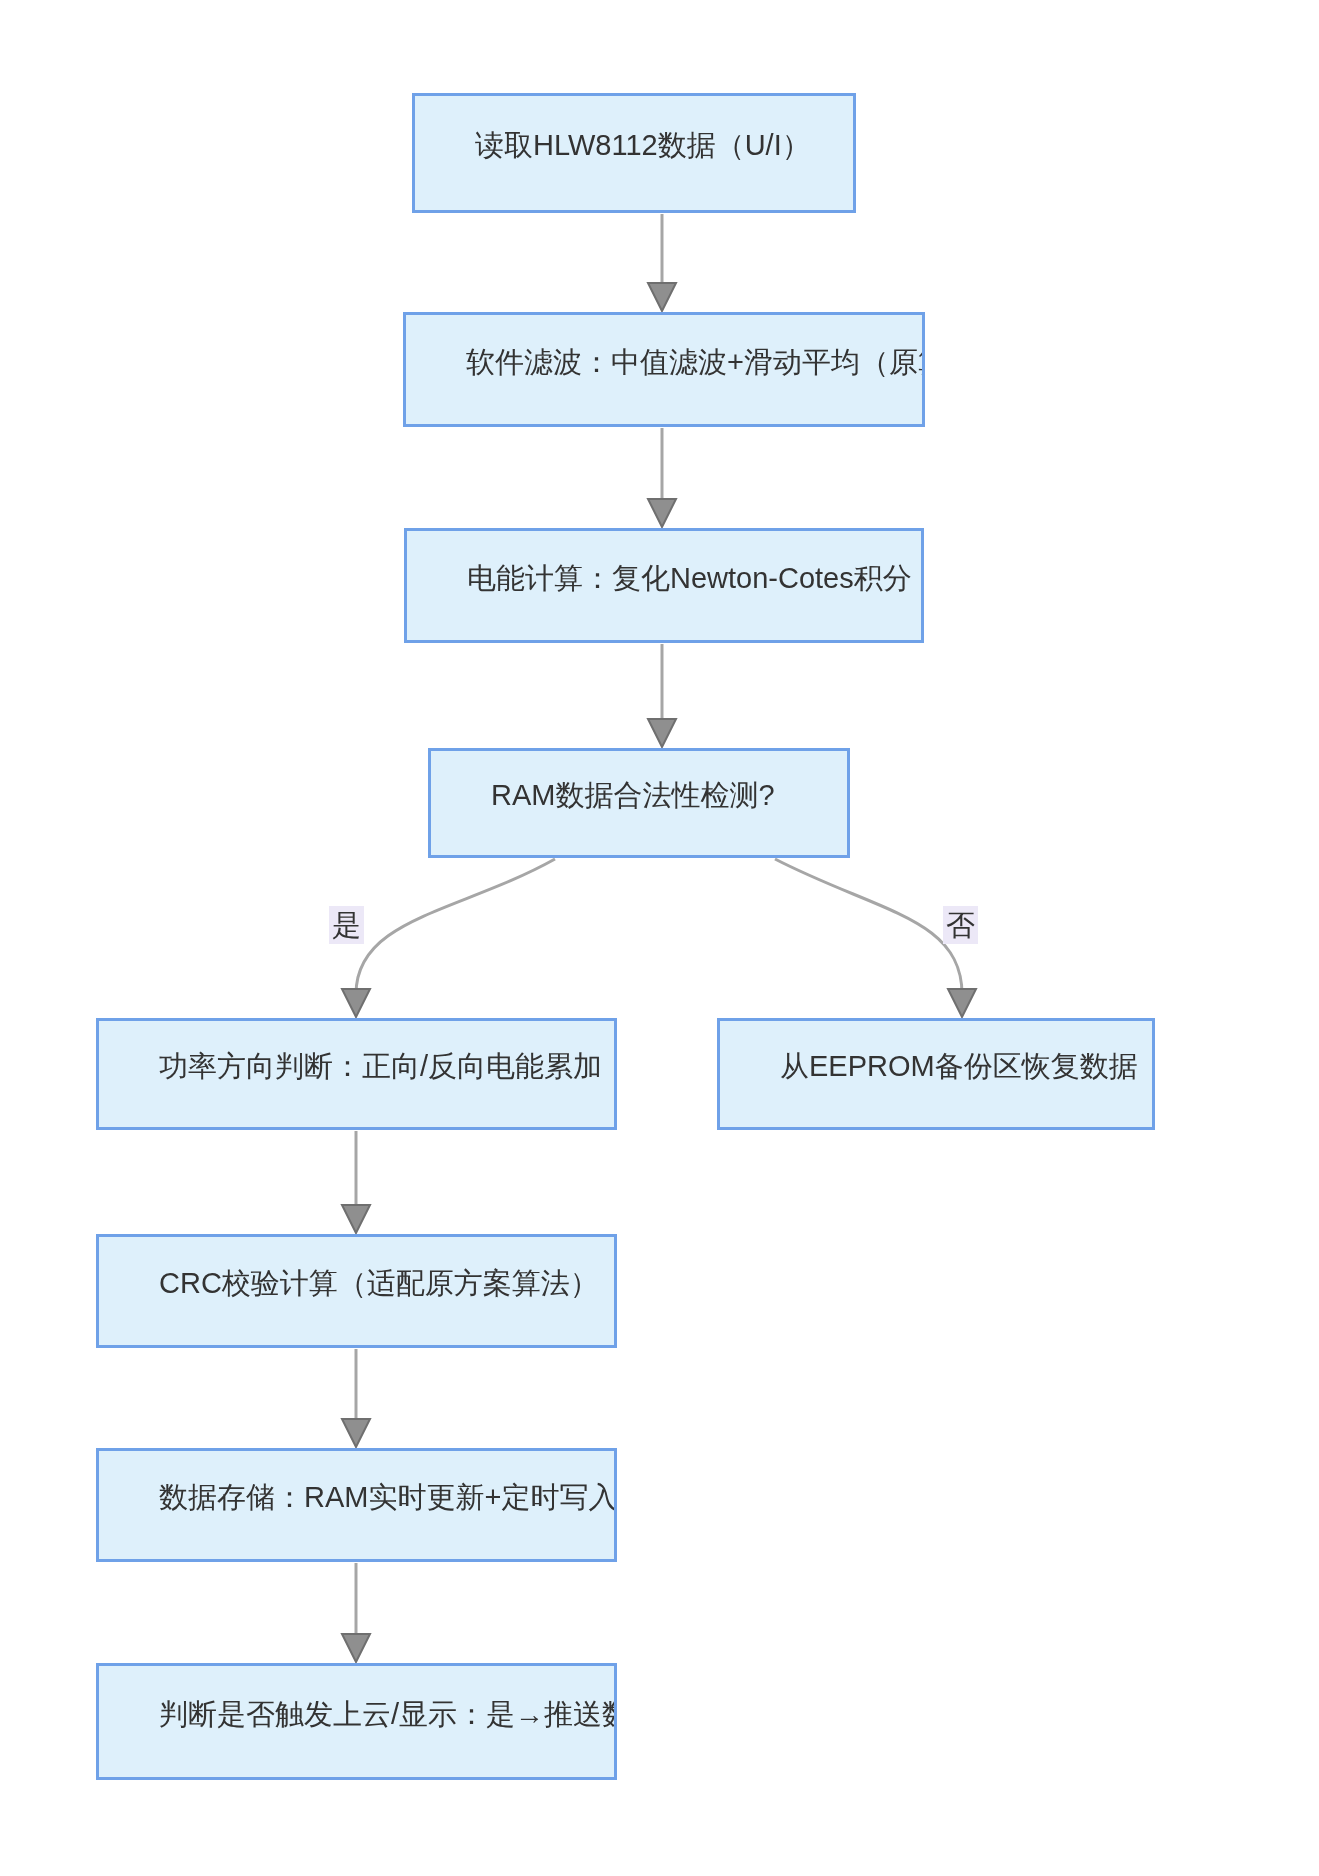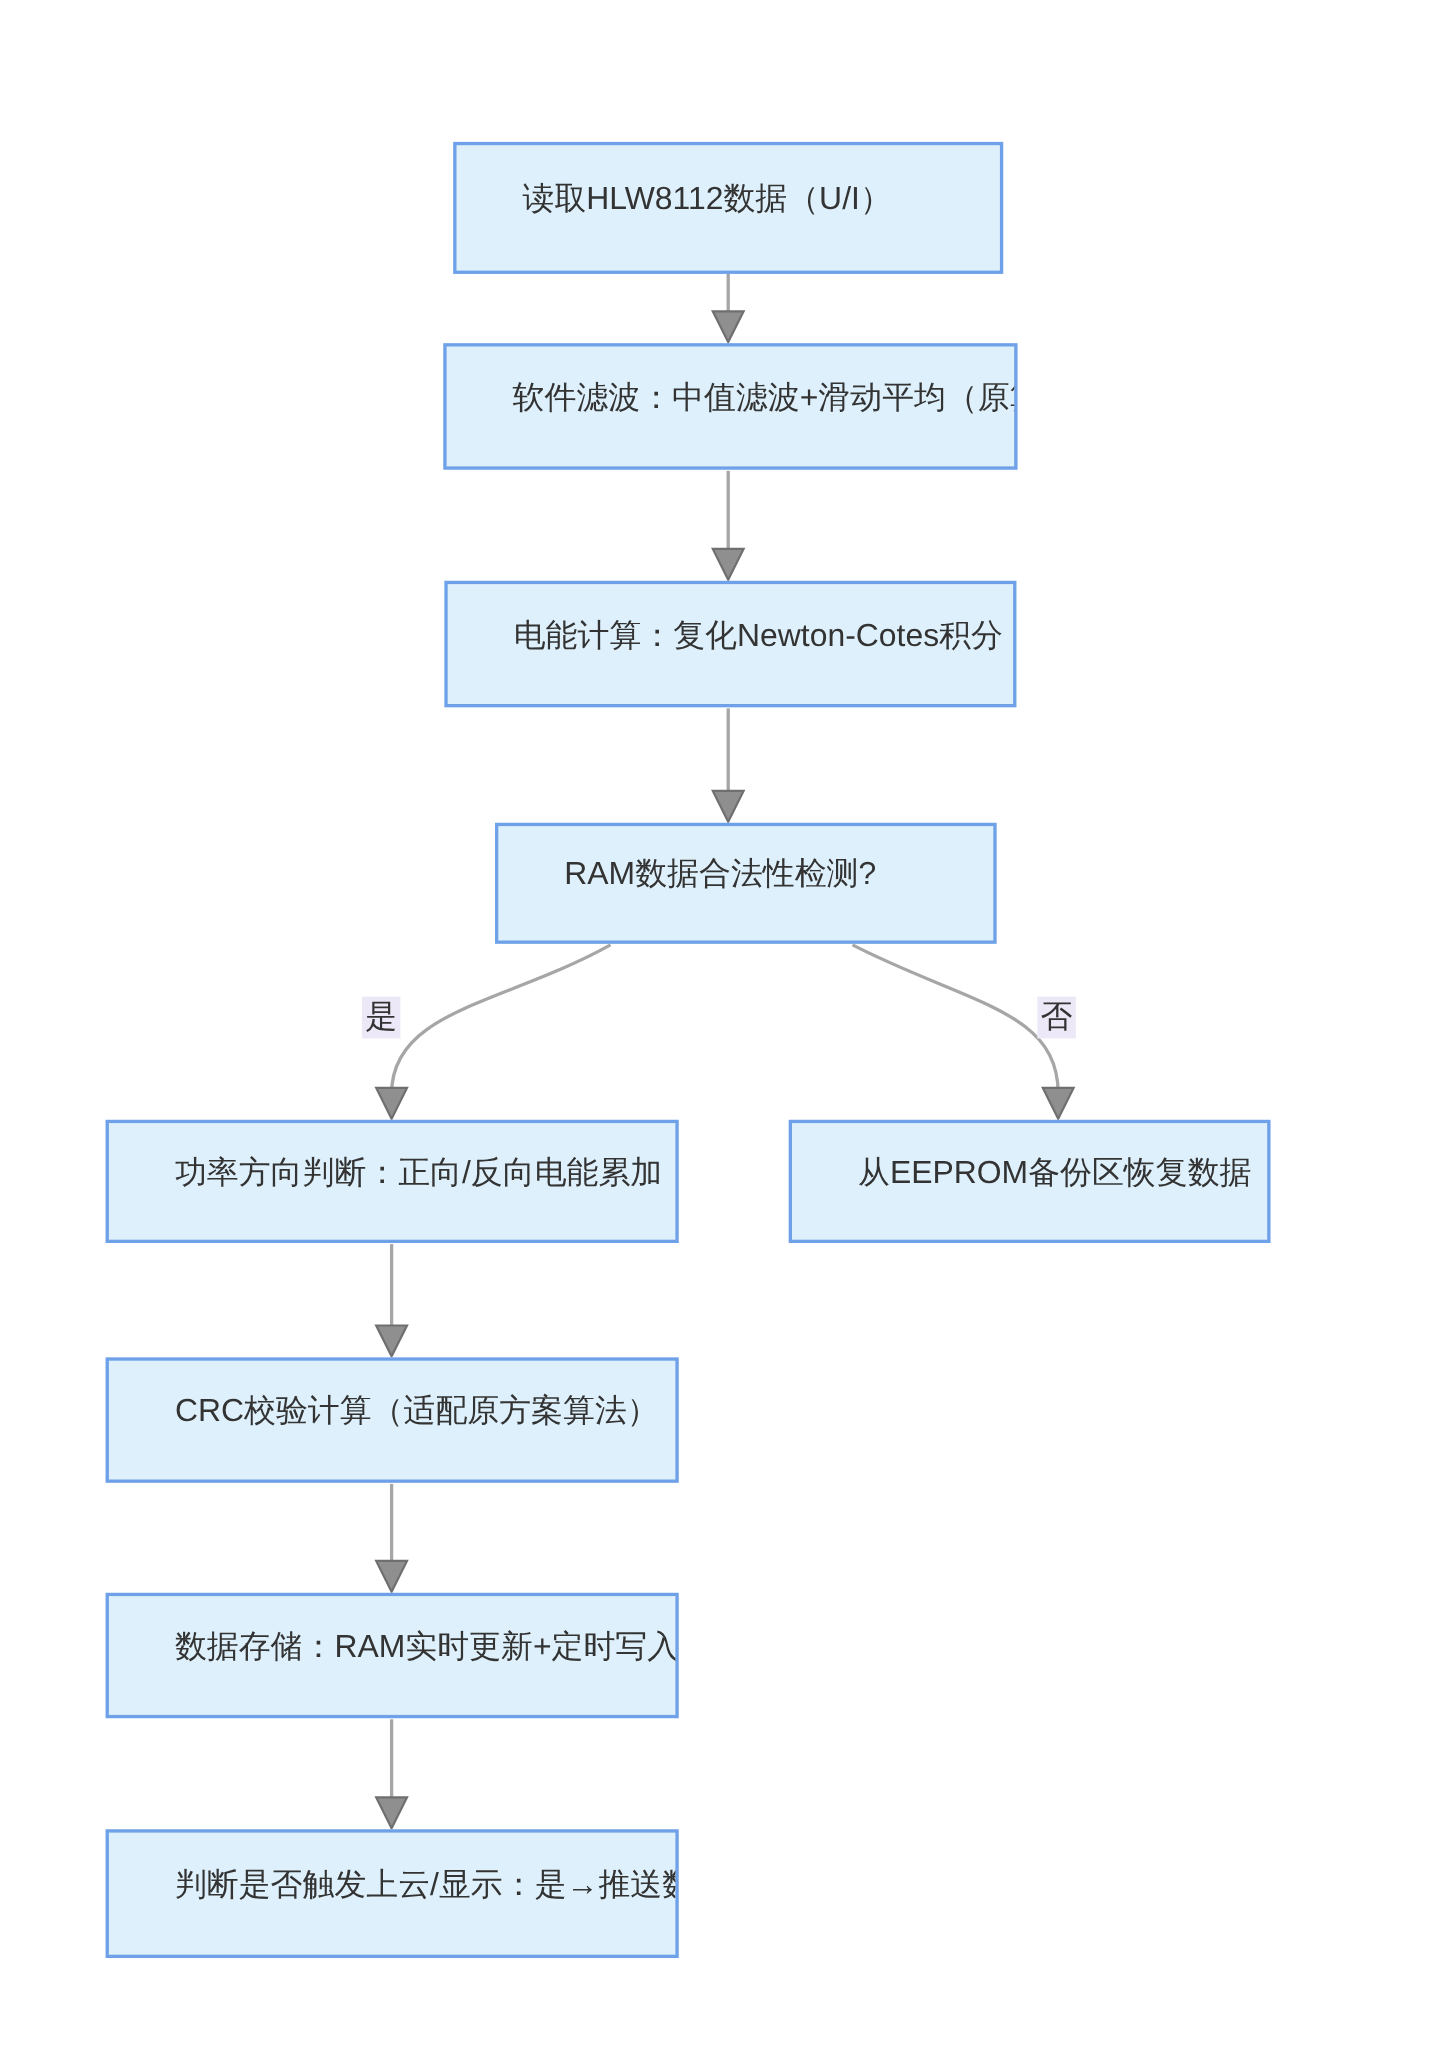--- a/index.html
+++ b/index.html
@@ -12,24 +12,24 @@
   .edge-head{fill:#8f8f8f;stroke:#6f6f6f;stroke-width:2;}
   .node{
     position:absolute;box-sizing:border-box;
     background:#def0fb;border:3px solid #6fa1e8;
     display:flex;align-items:center;
     padding-left:60px;padding-bottom:16px;
     font-size:29px;line-height:34px;color:#333333;
     white-space:nowrap;overflow:hidden;
   }
   .node .lbl{white-space:nowrap;}
-  .n-read  {left:412px;top:93px;  width:500px;height:120px;margin-top:36px;}
+  .n-read  {left:412px;top:93px;  width:444px;height:120px;}
   .n-filter{left:403px;top:312px; width:522px;height:115px;}
   .n-energy{left:404px;top:528px; width:520px;height:115px;}
-  .n-check {left:450px;top:748px; width:456px;height:110px;}
+  .n-check {left:428px;top:748px; width:422px;height:110px;}
   .n-power {left:96px; top:1018px;width:521px;height:112px;}
   .n-eeprom{left:717px;top:1018px;width:438px;height:112px;}
   .n-crc   {left:96px; top:1234px;width:521px;height:114px;}
   .n-store {left:96px; top:1448px;width:521px;height:114px;}
   .n-push  {left:96px; top:1663px;width:521px;height:117px;}
   .branch-label{
     position:absolute;background:#ece8f7;color:#333333;
     font-size:29px;line-height:36px;padding:1px 3px;
   }
   .lab-yes{left:329px;top:906px;}

